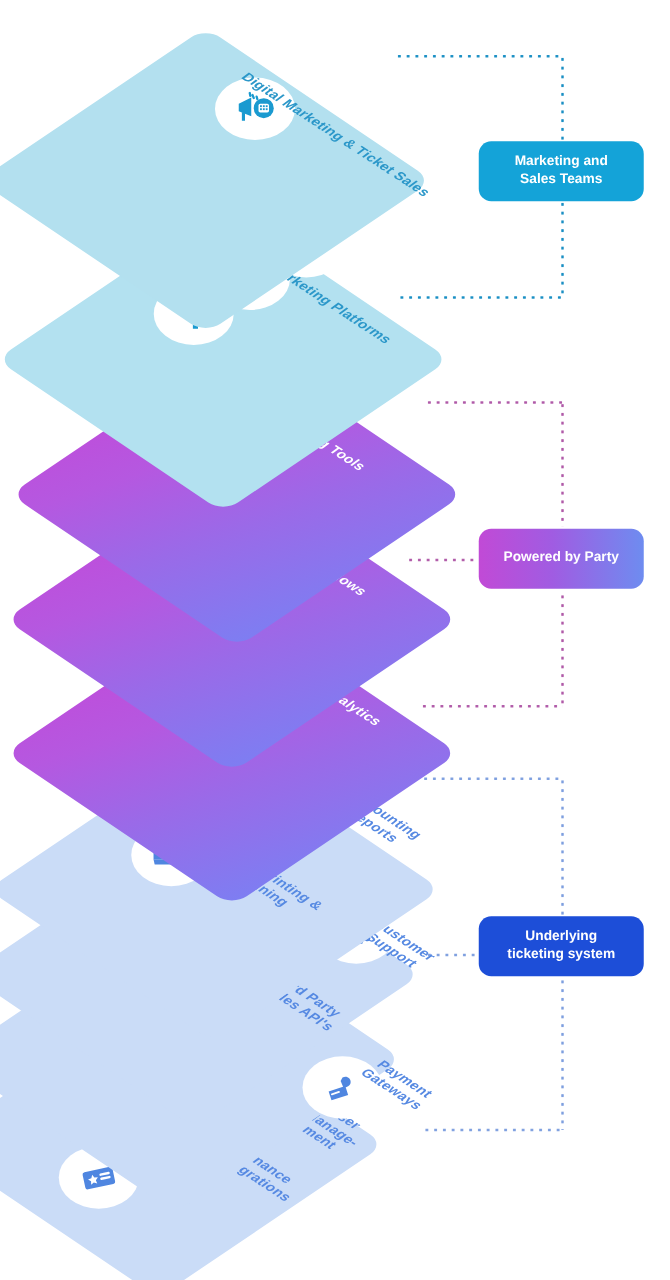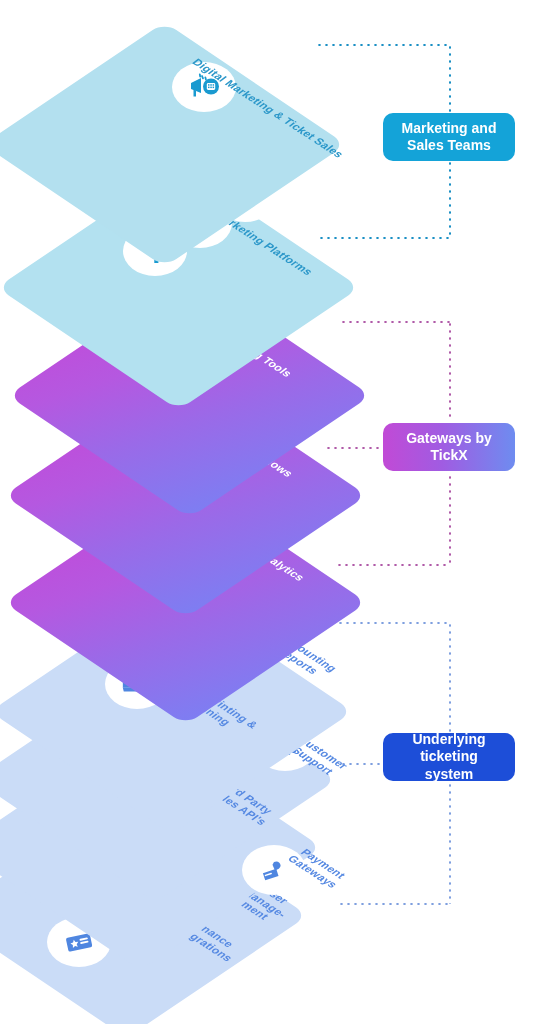--- a/index.html
+++ b/index.html
@@ -27,21 +27,21 @@
 
   
   .badge{position:absolute;width:64px;height:50px;border-radius:50%;
          background:#ffffff;display:flex;align-items:center;justify-content:center;}
   .badge svg{display:block;}
   .badge.sm{width:56px;height:44px;}
 
   
   .pill{position:absolute;border-radius:10px;display:flex;align-items:center;
         justify-content:center;text-align:center;color:#fff;font-weight:700;
-        font-size:14px;line-height:1.25;padding:10px 12px;box-sizing:border-box;}
+        font-size:11px;line-height:1.25;padding:10px 12px;box-sizing:border-box;}
   .pill-marketing{background:#14a3d8;}
   .pill-tickx{background:linear-gradient(90deg,#c14ad6 0%,#a05ce2 45%,#6e8cf0 100%);}
   .pill-underlying{background:#1d4ed8;}
 
   
   .dot-h{position:absolute;height:2px;
          background-image:radial-gradient(circle,currentColor 1px,transparent 1.3px);
          background-size:7px 2px;background-repeat:repeat-x;}
   .dot-v{position:absolute;width:2px;
          background-image:radial-gradient(circle,currentColor 1px,transparent 1.3px);
@@ -320,21 +320,21 @@
       </svg>
   </div>
   <div class="plate-label" style="left:168px;top:102px;width:200px;transform:rotate(43deg) skew(-10deg,-10deg);">Digital Marketing &amp; Ticket Sales</div>
 
   <div class="pill pill-marketing" style="left:383px;top:113px;width:132px;height:48px;">
     <span style="white-space:pre-line;">Marketing and
 Sales Teams</span>
   </div>
 
   <div class="pill pill-tickx" style="left:383px;top:423px;width:132px;height:48px;">
-    <span style="white-space:pre-line;">Gateways by TickX</span>
+    <span style="white-space:pre-line;">Powered by Party</span>
   </div>
 
   <div class="pill pill-underlying" style="left:383px;top:733px;width:132px;height:48px;">
     <span style="white-space:pre-line;">Underlying
 ticketing system</span>
   </div>
 
 </div>
 
 </body></html>

